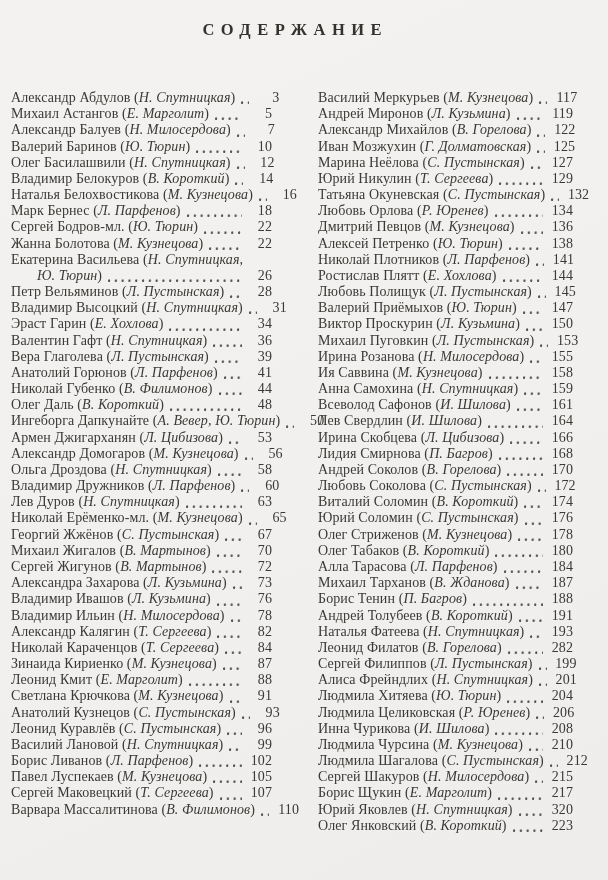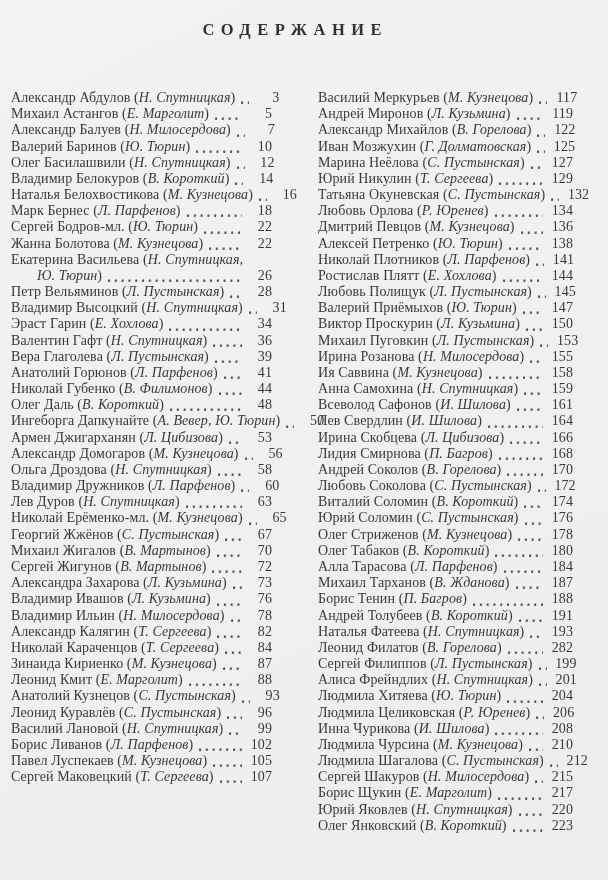--- a/index.html
+++ b/index.html
@@ -236,20 +236,25 @@
           <span class="nm">Зинаида Кириенко (<i>М. Кузнецова</i>)</span>
           <span class="leader"></span>
           <span class="pg">87</span>
         </div>
         <div class="row">
           <span class="nm">Леонид Кмит (<i>Е. Марголит</i>)</span>
           <span class="leader"></span>
           <span class="pg">88</span>
         </div>
         <div class="row">
+          <span class="nm">Светлана Крючкова (<i>М. Кузнецова</i>)</span>
+          <span class="leader"></span>
+          <span class="pg">91</span>
+        </div>
+        <div class="row">
           <span class="nm">Анатолий Кузнецов (<i>С. Пустынская</i>)</span>
           <span class="leader"></span>
           <span class="pg">93</span>
         </div>
         <div class="row">
           <span class="nm">Леонид Куравлёв (<i>С. Пустынская</i>)</span>
           <span class="leader"></span>
           <span class="pg">96</span>
         </div>
         <div class="row">
@@ -264,20 +269,25 @@
         </div>
         <div class="row">
           <span class="nm">Павел Луспекаев (<i>М. Кузнецова</i>)</span>
           <span class="leader"></span>
           <span class="pg">105</span>
         </div>
         <div class="row">
           <span class="nm">Сергей Маковецкий (<i>Т. Сергеева</i>)</span>
           <span class="leader"></span>
           <span class="pg">107</span>
+        </div>
+        <div class="row">
+          <span class="nm">Варвара Массалитинова (<i>В. Филимонов</i>)</span>
+          <span class="leader"></span>
+          <span class="pg">110</span>
         </div>
       </div>
     <div class="col col-right" id="col-right">
         <div class="row">
           <span class="nm">Василий Меркурьев (<i>М. Кузнецова</i>)</span>
           <span class="leader"></span>
           <span class="pg">117</span>
         </div>
         <div class="row">
           <span class="nm">Андрей Миронов (<i>Л. Кузьмина</i>)</span>
@@ -490,21 +500,21 @@
           <span class="pg">215</span>
         </div>
         <div class="row">
           <span class="nm">Борис Щукин (<i>Е. Марголит</i>)</span>
           <span class="leader"></span>
           <span class="pg">217</span>
         </div>
         <div class="row">
           <span class="nm">Юрий Яковлев (<i>Н. Спутницкая</i>)</span>
           <span class="leader"></span>
-          <span class="pg">220</span>
+          <span class="pg">320</span>
         </div>
         <div class="row">
           <span class="nm">Олег Янковский (<i>В. Короткий</i>)</span>
           <span class="leader"></span>
           <span class="pg">223</span>
         </div>
       </div>
   </div>
 </div>
 

